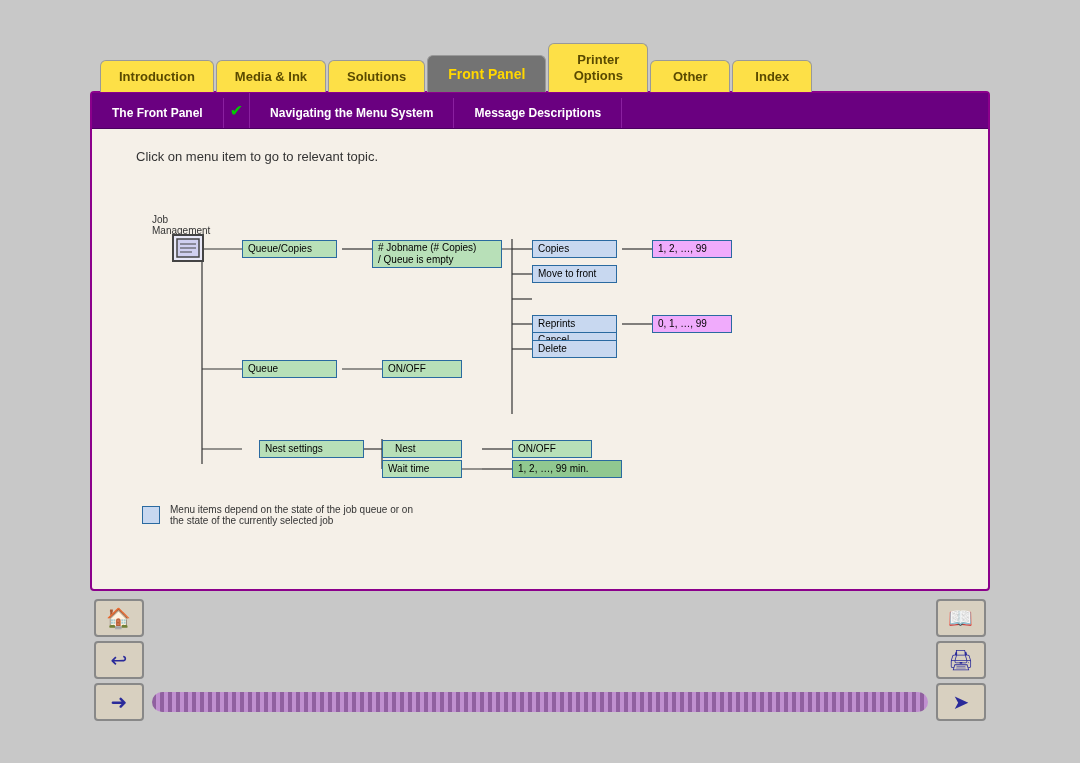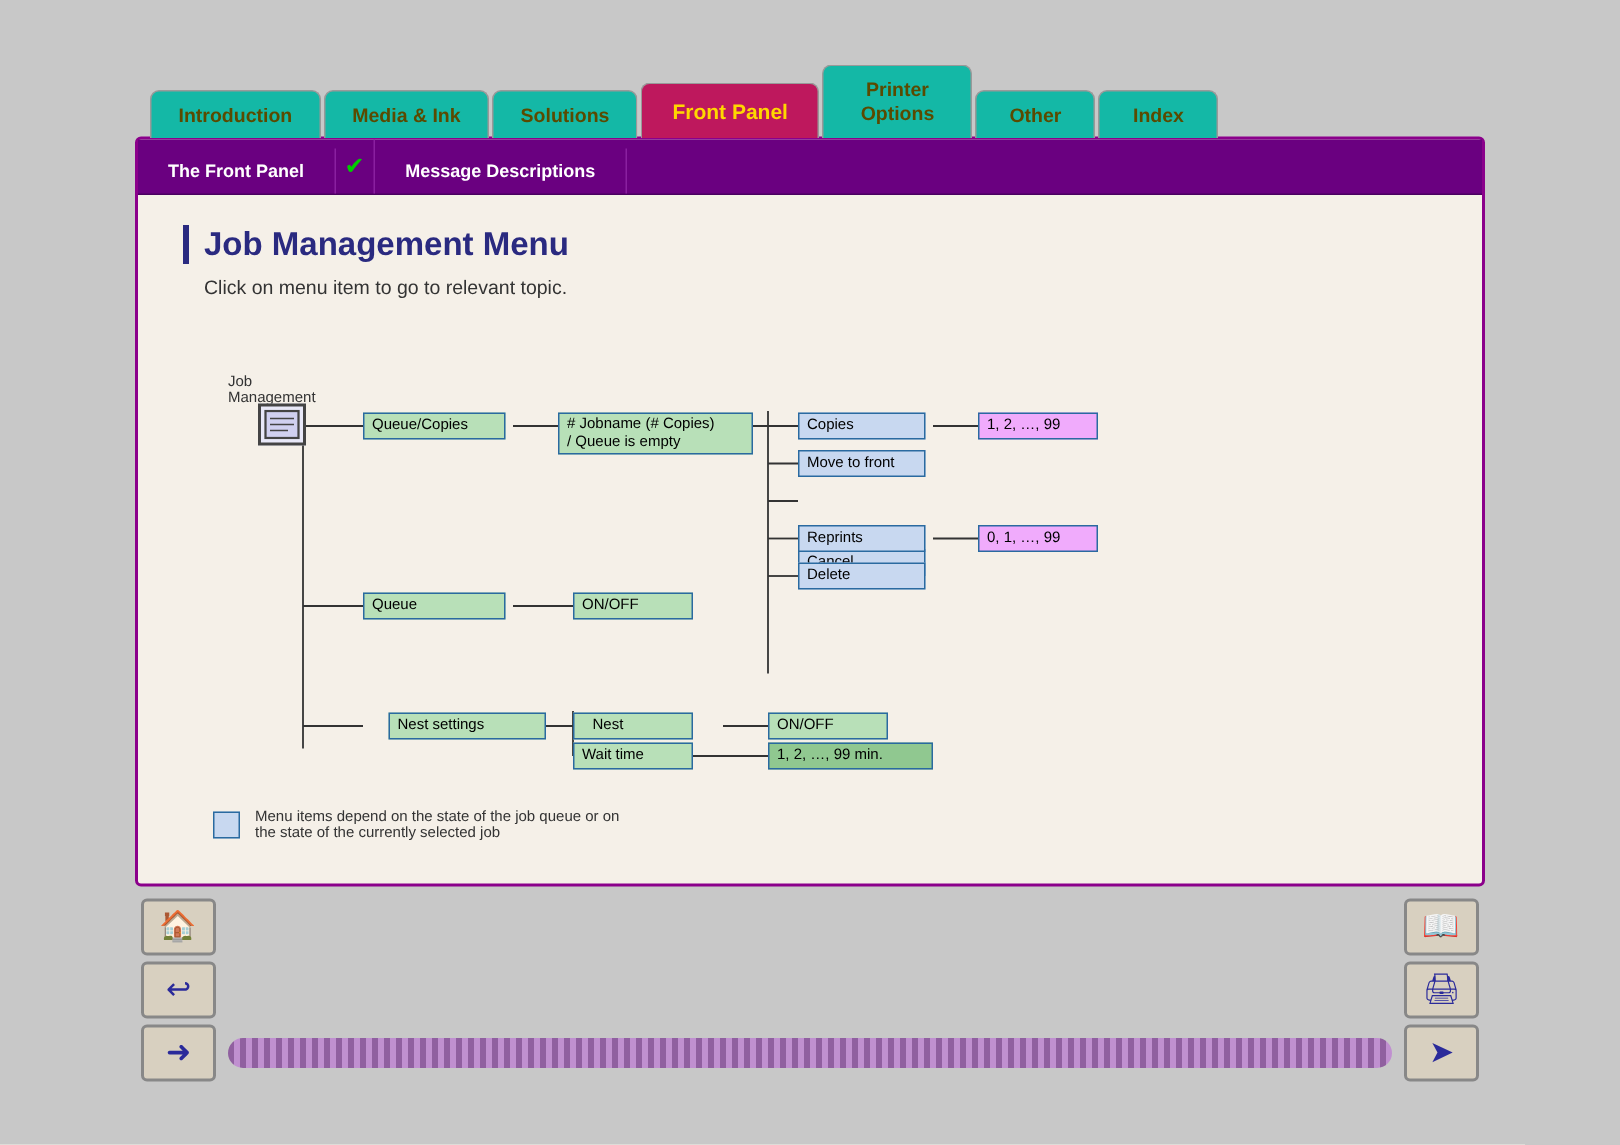--- a/index.html
+++ b/index.html
@@ -22,35 +22,35 @@
     
     .tabs {
       display: flex;
       align-items: flex-end;
       padding-left: 10px;
       gap: 2px;
       margin-bottom: 0;
     }
     .tab {
       padding: 8px 18px;
-      background: #14b8a6;
+      background: #fde047;
       border: 1px solid #999;
       border-bottom: none;
       border-radius: 6px 6px 0 0;
       cursor: pointer;
       font-size: 13px;
       font-weight: bold;
       color: #5a4a00;
       text-align: center;
       min-width: 80px;
       position: relative;
       top: 1px;
     }
     .tab.active {
-      background: #be185d;
+      background: #737373;
       color: #ffd700;
       font-size: 14px;
       padding: 10px 20px;
       z-index: 2;
     }
     .tab-printer-options {
       min-width: 100px;
       line-height: 1.2;
     }
 
@@ -272,26 +272,28 @@
   <div class="content-area">
 
     <div class="subtabs">
       <div class="subtab">
         <span>The Front Panel</span>
       </div>
       <div class="subtab-check">
         <span>✔</span>
       </div>
       <div class="subtab">
+        <span>Navigating the Menu System</span>
+      </div>
+      <div class="subtab">
         <span>Message Descriptions</span>
       </div>
     </div>
 
     <div class="page-content">
-      <div class="page-title">Job Management Menu</div>
       <div class="page-subtitle">Click on menu item to go to relevant topic.</div>
 
       <div class="diagram">
 
         <svg class="lines-svg">
 
           <line x1="60" y1="55" x2="60" y2="280" stroke="#333" stroke-width="1.2"></line>
 
           <line x1="60" y1="65" x2="100" y2="65" stroke="#333" stroke-width="1.2"></line>
 

